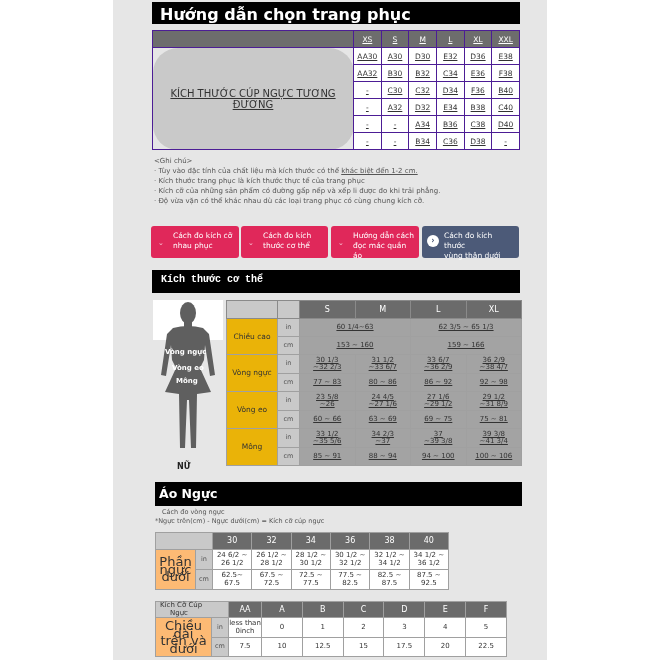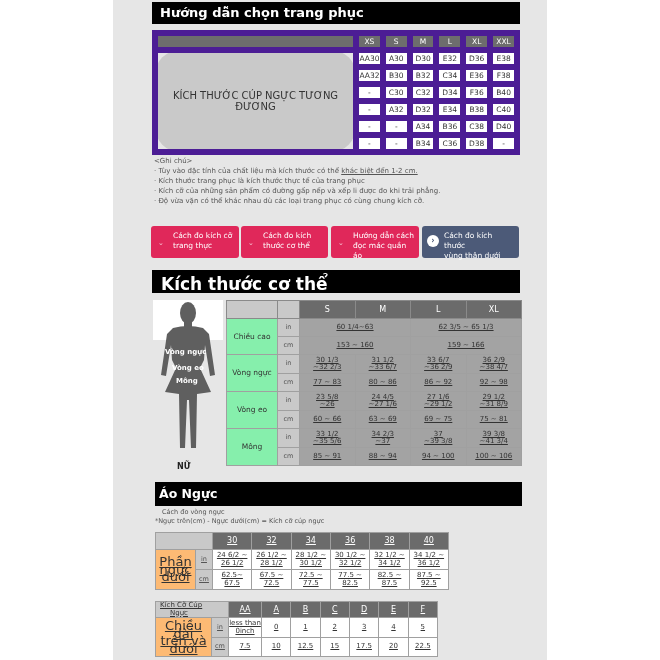--- a/index.html
+++ b/index.html
@@ -5,34 +5,34 @@
   html, body { margin:0; padding:0; }
   body { width:660px; height:660px; background:#ffffff; position:relative; overflow:hidden;
          font-family:"DejaVu Sans", sans-serif; color:#333; }
   .panel { position:absolute; left:113px; top:0; width:434px; height:660px; background:#e6e6e6; }
   .abs { position:absolute; }
   .black-bar { position:absolute; background:#000; color:#fff; font-weight:bold; box-sizing:border-box; }
   .black-bar span { display:block; }
   table { border-collapse:collapse; position:absolute; table-layout:fixed; }
   td, th { padding:0; text-align:center; vertical-align:middle; font-weight:normal; }
   
-  .t1 td, .t1 th { border:6px solid #4c1d95; font-size:7.5px; }
+  .t1 td, .t1 th { border:1px solid #4c1d95; font-size:7.5px;text-decoration:underline; }
   .t1 th { background:#6d6d6d; color:#fff; }
   .t1 .corner { background:#6d6d6d; }
   .t1 .label { background:#c9c9c9; font-size:10px; color:#333;border-radius:25px; }
   .t1 td.v { background:#fff; }
   
   .t2 td, .t2 th { border:1px solid #a0a0a0; font-size:7px; line-height:7.5px; }
   .t2 th { background:#6b6b6b; color:#fff; border-color:#8a8a8a; font-size:8px; }
   .t2 .corner { background:#c9c9c9; }
-  .t2 .label { background:#86efac; font-size:7.5px; }
+  .t2 .label { background:#eab308; font-size:7.5px; }
   .t2 .unit { background:#c9c9c9; font-size:6.5px; color:#555; }
   .t2 td.v { background:#a3a3a3;text-decoration:underline; }
   
-  .t3 td, .t3 th { border:1px solid #a0a0a0; font-size:7px; line-height:7.5px;text-decoration:underline; }
+  .t3 td, .t3 th { border:1px solid #a0a0a0; font-size:7px; line-height:7.5px; }
   .t3 th { background:#6b6b6b; color:#fff; font-size:8px; }
   .t3 .corner { background:#c9c9c9; }
   .t3 .label { background:#fdba74; font-size:13px; }
   .t3 .unit { background:#c9c9c9; font-size:6.5px; color:#555; }
   .t3 td.v { background:#fff; }
   .notes { position:absolute; left:154px; top:156px; width:370px; font-size:7px; line-height:10px; color:#555; }
   .notes .u { text-decoration:underline; }
   .btn { position:absolute; top:226px; height:32px; border-radius:3px; color:#fff; font-size:7.5px;
          line-height:10px; box-sizing:border-box; padding:5px 4px 0 22px; cursor:pointer; }
   .btn.pink { background:#e0285a; }
@@ -40,21 +40,21 @@
   .btn .chev { position:absolute; left:7px; top:12px; font-size:7px; color:#f7c6d4; }
   .btn .circ { position:absolute; left:5px; top:9px; width:12px; height:12px; border-radius:50%; background:#fff;
                color:#4c5a78; font-size:8px; line-height:12px; text-align:center; font-weight:bold; }
   .sub { position:absolute; font-size:6.5px; color:#555; line-height:9px; }
 </style>
 </head>
 <body>
 
 <div class="panel"></div>
 
-<div class="black-bar" style="left:152px; top:2px; width:368px; height:22px; font-size:13px; padding:3px 0 0 8px;">
+<div class="black-bar" style="left:152px; top:2px; width:368px; height:22px; font-size:16px; padding:3px 0 0 8px;">
   <span>Hướng dẫn chọn trang phục</span>
 </div>
 
 <table class="t1" style="left:152px; top:30px; width:368px;">
   <colgroup>
       <col style="width:201px">
       <col>
       <col>
       <col>
       <col>
@@ -127,39 +127,39 @@
   <div>&lt;Ghi chú&gt;</div>
   <div><span>· Tùy vào đặc tính của chất liệu mà kích thước có thể </span><span class="u">khác biệt đến 1-2 cm.</span></div>
   <div><span>· Kích thước trang phục là kích thước thực tế của trang phục</span></div>
   <div><span>· Kích cỡ của những sản phẩm có đường gấp nếp và xếp li được đo khi trải phẳng.</span></div>
   <div><span>· Độ vừa vặn có thể khác nhau dù các loại trang phục có cùng chung kích cỡ.</span></div>
 </div>
 
 <div class="btn pink" style="left:151px; width:88px;">
   <span class="chev">⌄</span>
   <div>Cách đo kích cỡ</div>
-  <div>trang thực</div>
+  <div>nhau phục</div>
 </div>
 <div class="btn pink" style="left:241px; width:87px;">
   <span class="chev">⌄</span>
   <div>Cách đo kích</div>
   <div>thước cơ thể</div>
 </div>
 <div class="btn pink" style="left:331px; width:88px;">
   <span class="chev">⌄</span>
   <div>Hướng dẫn cách</div>
   <div>đọc mác quần áo</div>
 </div>
 <div class="btn dark" style="left:422px; width:97px;">
   <span class="circ">›</span>
   <div>Cách đo kích thước</div>
   <div>vùng thân dưới</div>
 </div>
 
-<div class="black-bar" style="left:152px; top:270px; width:368px; height:23px; font-size:17px; padding:4px 0 0 9px;">
+<div class="black-bar" style="left:152px; top:270px; width:368px; height:23px; font-size:10px; padding:4px 0 0 9px;font-family:Liberation Mono, monospace;">
   <span>Kích thước cơ thể</span>
 </div>
 
 <div class="abs" style="left:153px; top:300px; width:70px; height:175px;">
   <div class="abs" style="left:0; top:0; width:70px; height:40px; background:#fff;"></div>
   <svg width="70" height="165" viewBox="0 0 70 165" style="position:absolute; left:0; top:0;">
     <ellipse cx="35" cy="13" rx="8" ry="11" fill="#5f5f5f"></ellipse>
     <rect x="31" y="22" width="8" height="6" fill="#5f5f5f"></rect>
     <path d="M20 28 Q35 24 50 28 L56 34 L62 75 L57 76 L52 45 L51 60 L47 68 L58 92 L44 94 L43 148 L38 148 L36 100 L34 100 L32 148 L27 148 L26 94 L12 92 L23 68 L19 60 L18 45 L13 76 L8 75 L14 34 Z" fill="#5f5f5f"></path>
   </svg>
@@ -368,21 +368,21 @@
           <div>87.5</div>
         </td>
     <td class="v">
           <div>87.5 ~</div>
           <div>92.5</div>
         </td>
   </tr>
 </tbody>
   </table>
 
-<table class="t3" style="left:155px; top:601px; width:283px;">
+<table class="t3" style="left:155px; top:601px; width:352px;">
   <colgroup>
       <col style="width:56px">
       <col style="width:17px">
       <col style="width:33px">
       <col>
       <col>
       <col>
       <col>
       <col>
       <col>

